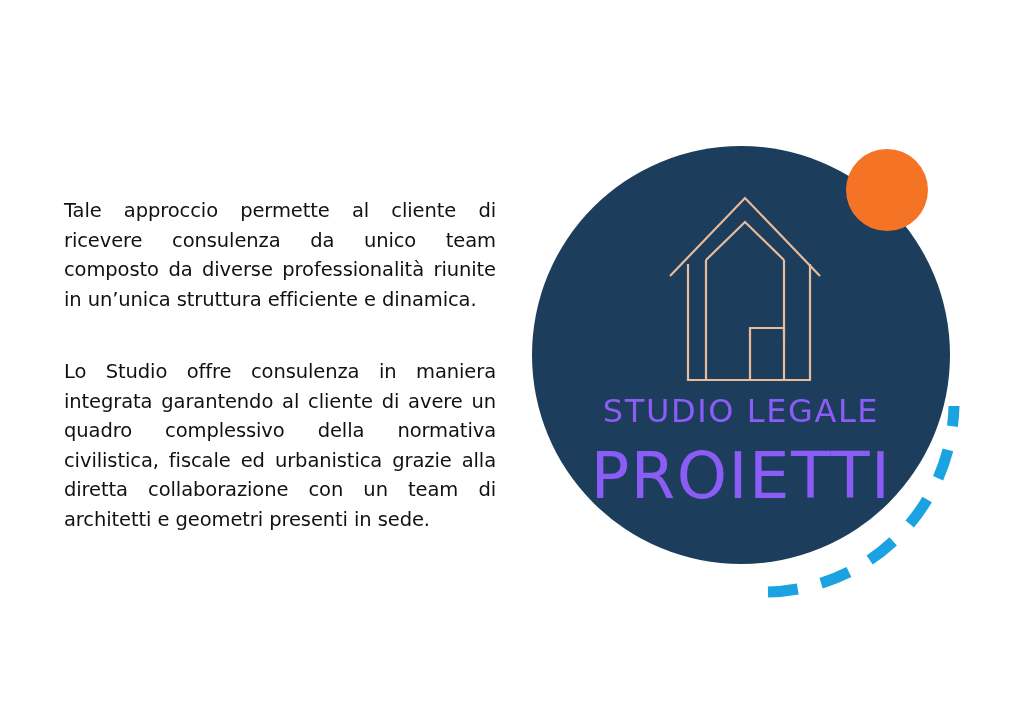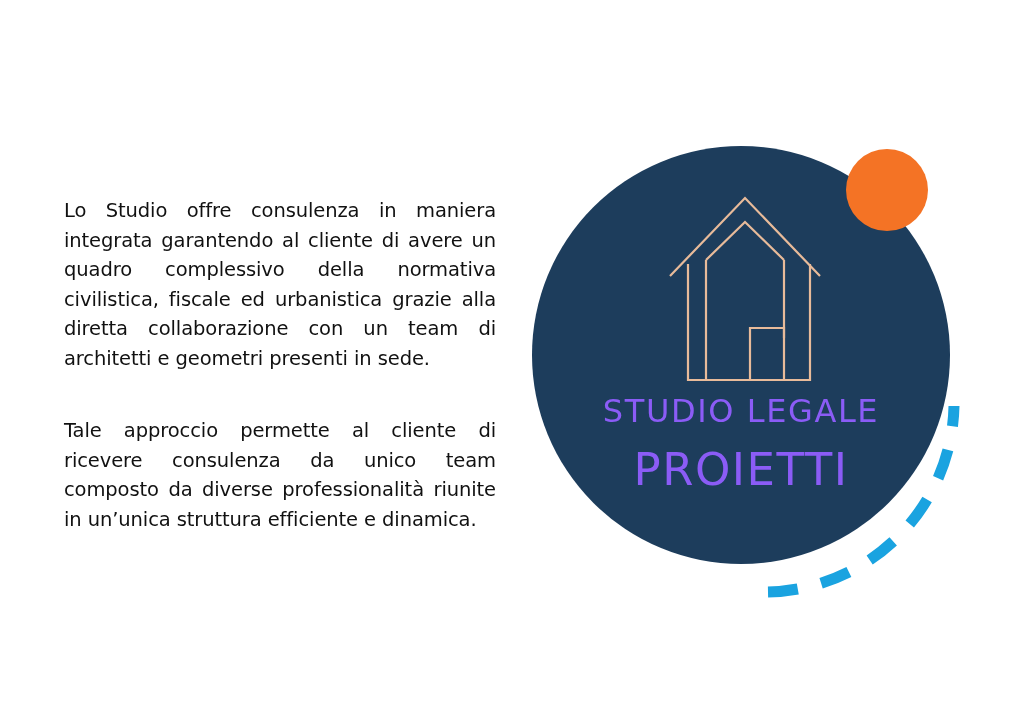--- a/index.html
+++ b/index.html
@@ -82,43 +82,43 @@
   }
   .wordmark-line1 {
     font-family: "DejaVu Sans", sans-serif;
     font-size: 32px;
     letter-spacing: 1.6px;
     line-height: 38px;
     font-weight: 400;
   }
   .wordmark-line2 {
     font-family: "DejaVu Sans", sans-serif;
-    font-size: 45px;
+    font-size: 64px;
     letter-spacing: 1.5px;
     line-height: 56px;
     font-weight: 400;
-    margin-top: 12px;
+    margin-top: 18px;
   }
 
   
   .dashed-arc {
     position: absolute;
     left: 228px;
     top: 250px;
     width: 250px;
     height: 230px;
     pointer-events: none;
   }
 </style>
 </head>
 <body>
 
 <div class="text-column">
+  <p class="paragraph">Tale approccio permette al cliente di ricevere consulenza da unico team composto da diverse professionalità riunite in un’unica struttura efficiente e dinamica.</p>
   <p class="paragraph">Lo Studio offre consulenza in maniera integrata garantendo al cliente di avere un quadro complessivo della normativa civilistica, fiscale ed urbanistica grazie alla diretta collaborazione con un team di architetti e geometri presenti in sede.</p>
-  <p class="paragraph">Tale approccio permette al cliente di ricevere consulenza da unico team composto da diverse professionalità riunite in un’unica struttura efficiente e dinamica.</p>
 </div>
 
 <div class="logo-area">
 
   <div class="logo-circle"></div>
 
   <div class="orange-dot"></div>
 
   <svg class="house-svg" viewBox="0 0 190 230">
     <g fill="none" stroke="#e8bb9a" stroke-width="2.2" stroke-linejoin="miter" stroke-linecap="butt">

